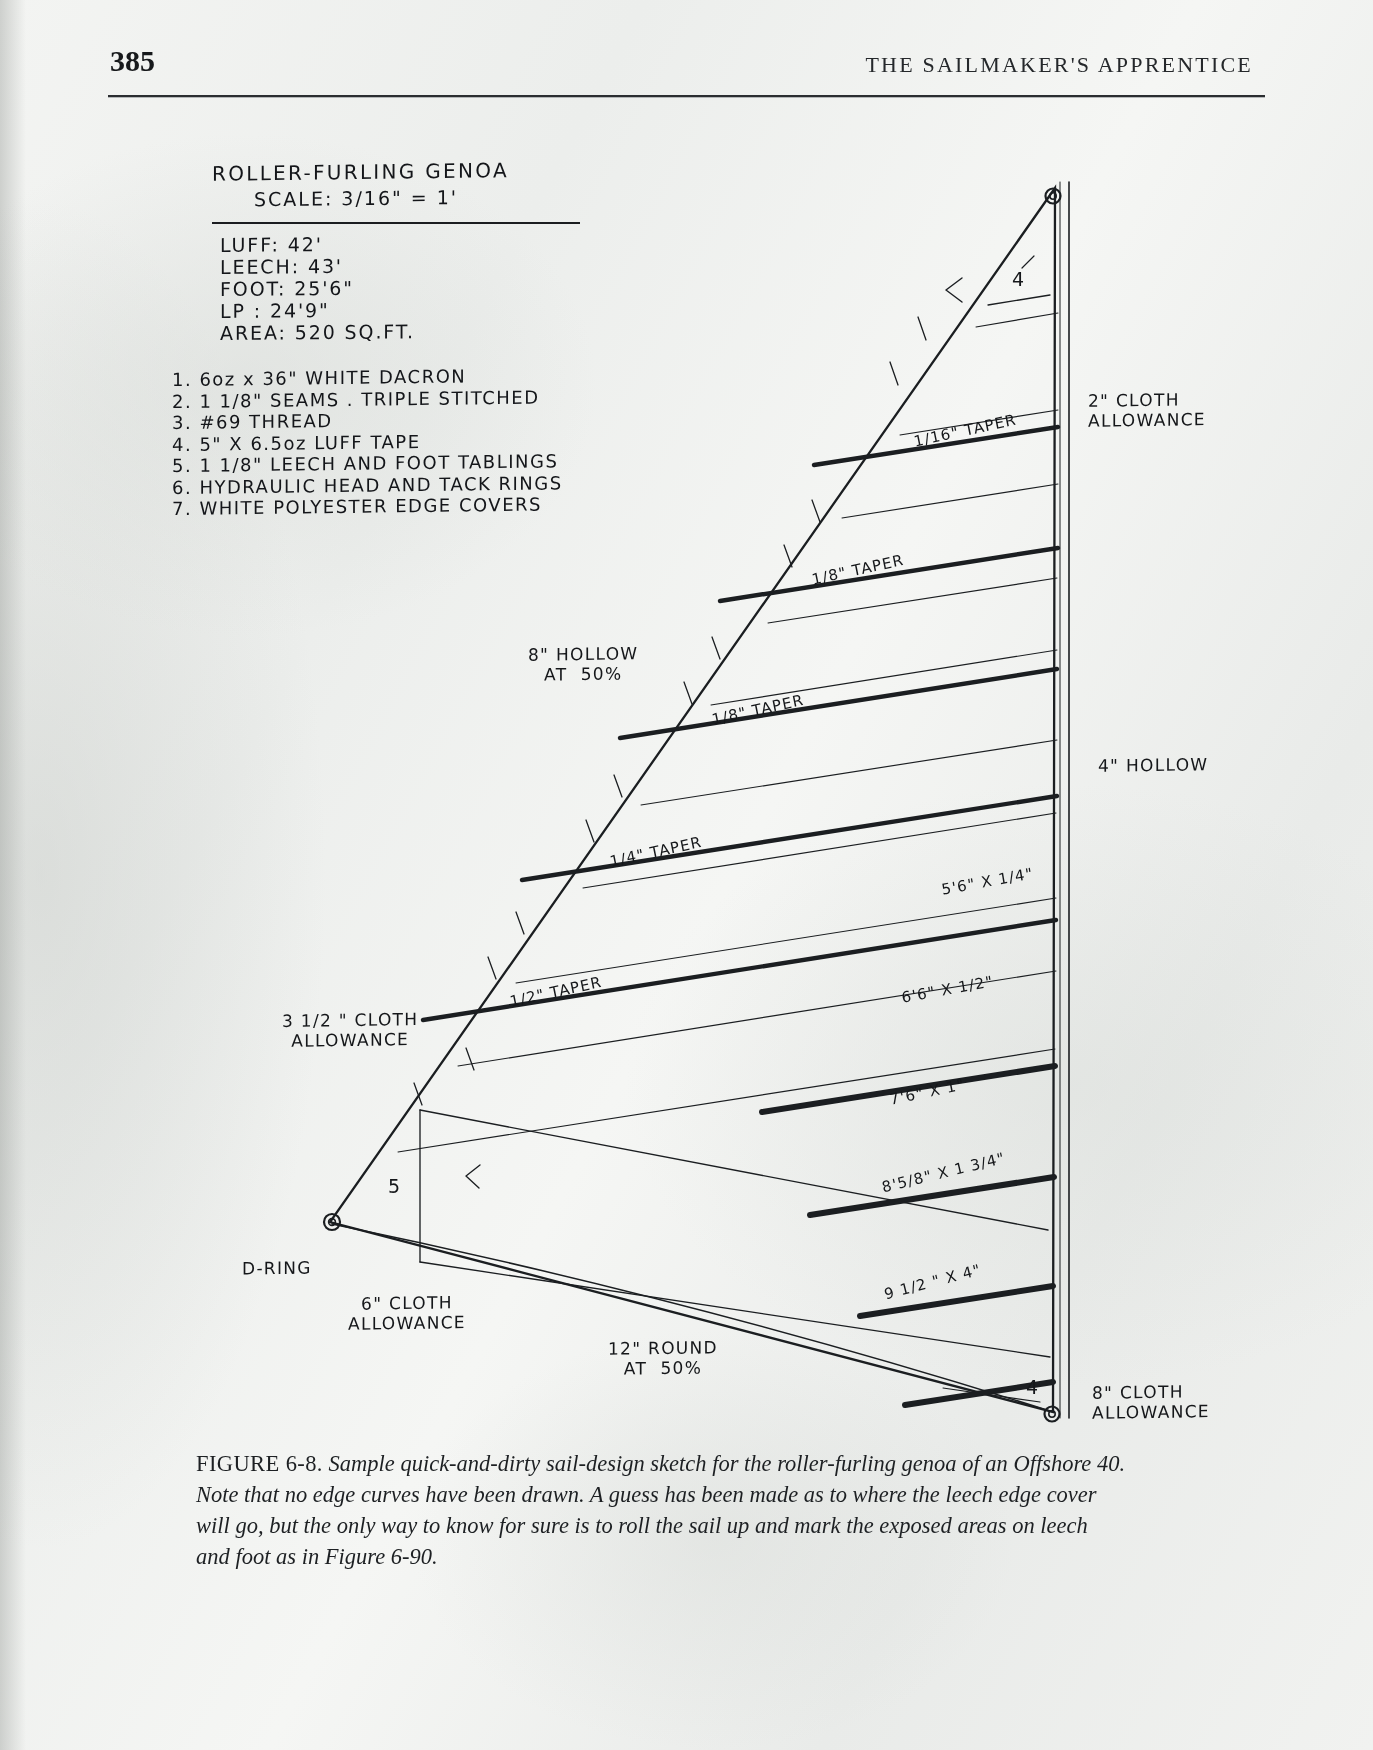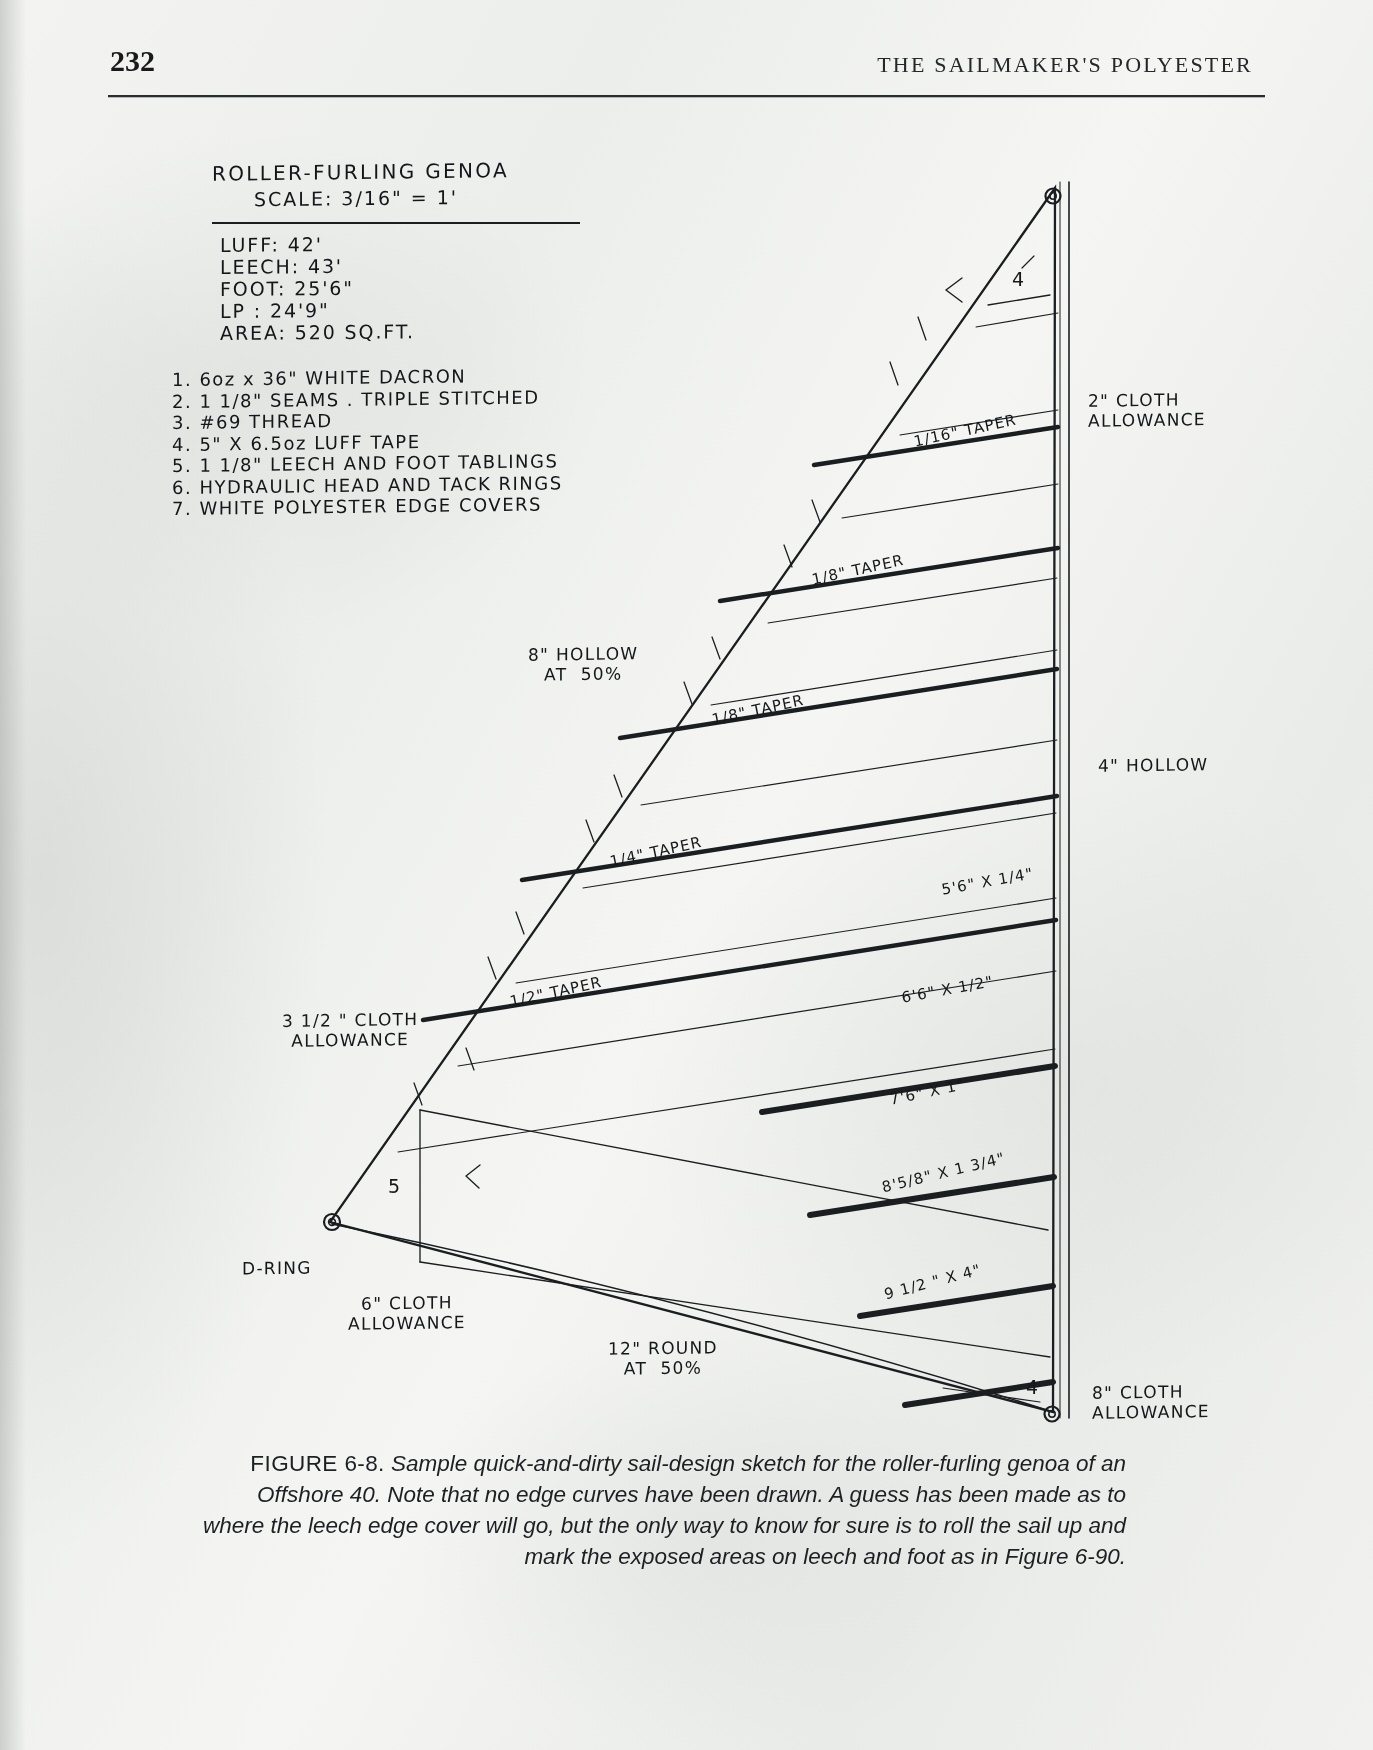--- a/index.html
+++ b/index.html
@@ -150,25 +150,24 @@
   .rot {
     transform-origin: left top;
   }
 
   
   .caption {
     position: absolute;
     left: 196px;
     top: 1448px;
     width: 930px;
-    font-family: Liberation Sans, sans-serif;
+    font-family: Liberation Serif, serif;
     font-size: 22.5px;
     line-height: 31px;
     color: #1d2023;
-    text-align: right;
   }
   .caption .figlabel {
     font-variant: small-caps;
     font-style: normal;
     letter-spacing: 0.4px;
   }
   .caption .captext {
     font-style: italic;
   }
 
@@ -179,22 +178,22 @@
     width: 1373px;
     height: 1750px;
     pointer-events: none;
   }
 </style>
 </head>
 <body>
 
 <div id="page">
 
-  <div class="page-number">232</div>
-  <div class="running-head">THE SAILMAKER'S POLYESTER</div>
+  <div class="page-number">385</div>
+  <div class="running-head">THE SAILMAKER'S APPRENTICE</div>
   <div class="head-rule"></div>
 
   <div class="specs hand">
     <div class="spec-title">ROLLER-FURLING  GENOA</div>
     <div class="spec-scale">SCALE: 3/16" = 1'</div>
     <div class="spec-rule"></div>
     <div class="dim-line">LUFF:    42'</div>
     <div class="dim-line">LEECH:   43'</div>
     <div class="dim-line">FOOT: 25'6"</div>
     <div class="dim-line">LP : 24'9"</div>

